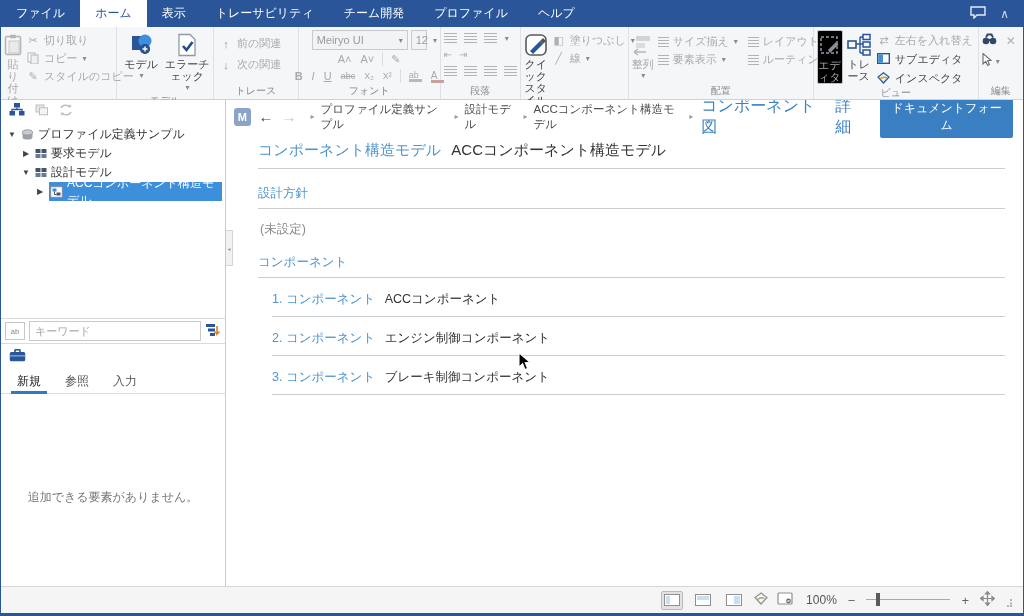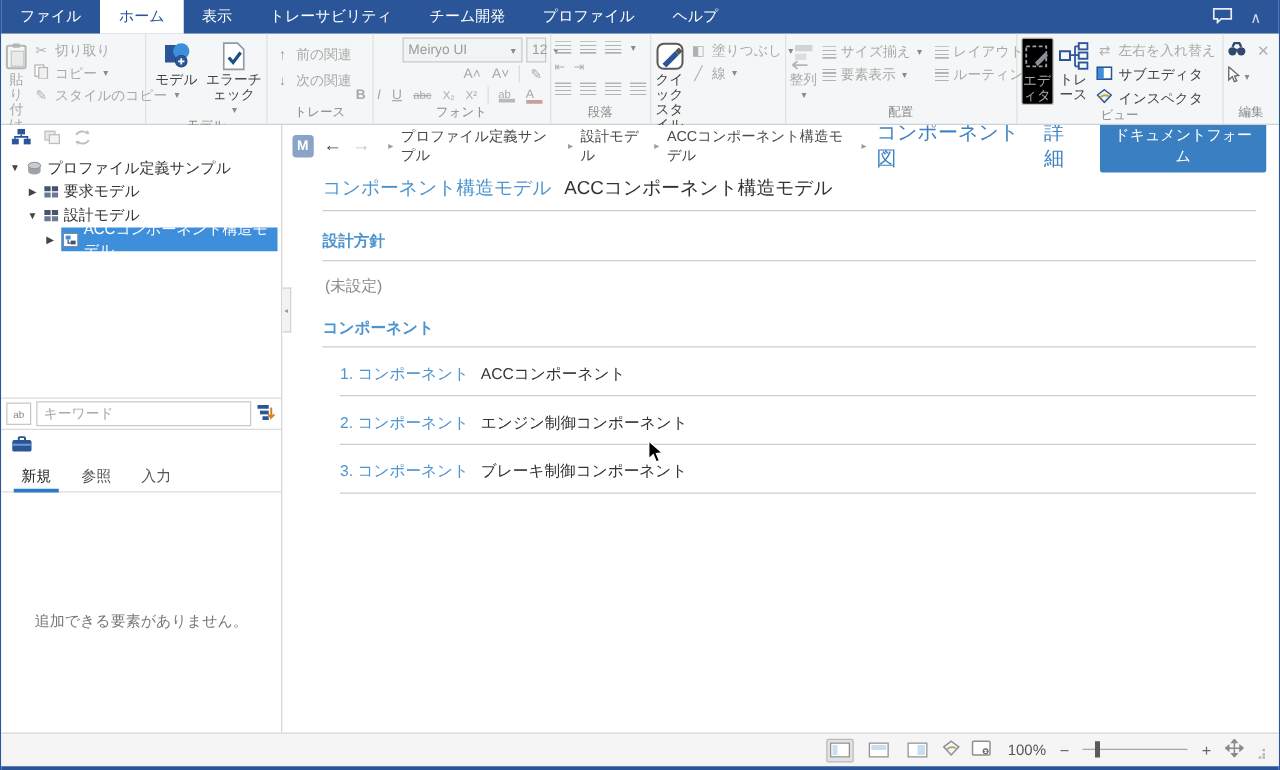--- a/index.html
+++ b/index.html
@@ -69,21 +69,21 @@
   .crumb { display:flex; align-items:center; gap:6px; font-size:11.5px; color:#4a4a4a; margin-left:6px; }
   .crumb .sep { color:#9a9a9a; font-size:8px; }
   .chead-right { margin-left:auto; display:flex; align-items:center; gap:16px; }
   .vlink { color:#3e82c4; font-size:16px; }
   .vbtn { background:#3a7fc1; color:#fff; font-size:12px; padding:4px 11px; border-radius:2px; border:none; font-family:inherit; }
   .doc { flex:1; padding:4px 18px 0 32px; }
   .doc-title { font-size:15px; margin-top:4px; }
   .doc-title .ttype { color:#4e95d0; }
   .doc-title .tname { color:#333; margin-left:6px; }
   .doc hr { border:none; border-top:1px solid #c9ced3; margin-top:8px; }
-  .dheading { color:#4e95d0; font-size:12.5px; font-weight:bold; margin-top:16px; }
+  .dheading { color:#4e95d0; font-size:12.5px; font-weight:normal; margin-top:16px; }
   .dheading + hr { margin-top:6px; }
   .dvalue { color:#8a8a8a; font-size:12.5px; margin:12px 0 2px 2px; }
   .ditem { margin-left:14px; margin-top:13px; font-size:12.5px; }
   .ditem .no, .ditem .itype { color:#4e95d0; }
   .ditem .iname { color:#333; margin-left:6px; }
   .ditem-hr { border:none; border-top:1px solid #c9ced3; margin-top:10px; margin-left:14px; }
 
   
   .statusbar { position:absolute; left:0; bottom:3px; right:0; height:27px; background:#f5f5f5; border-top:1px solid #d7d7d7; display:flex; align-items:center; justify-content:flex-end; gap:9px; padding-right:10px; }
   .window-bottom { position:absolute; left:0; right:0; bottom:0; height:3px; background:#2a5699; }
@@ -212,21 +212,21 @@
           <div class="sbtn disabled">
             <span class="ic" style="color:#7d9cc0">↓</span>
             <span>次の関連</span>
           </div>
         </div>
       </div>
       <div class="rg-label">トレース</div>
     </div>
 
     <div class="rgroup" style="width:142px">
-      <div class="rg-body" style="flex-direction:column; align-items:flex-end; gap:1px;">
+      <div class="rg-body" style="flex-direction:column; align-items:center; gap:1px;">
         <div class="fontrow">
           <div class="combo" style="width:96px">
             <span style="flex:1">Meiryo UI</span>
             <span class="dd">▾</span>
           </div>
           <div class="combo" style="width:16px">
             <span style="flex:1">12</span>
             <span class="dd">▾</span>
           </div>
         </div>

